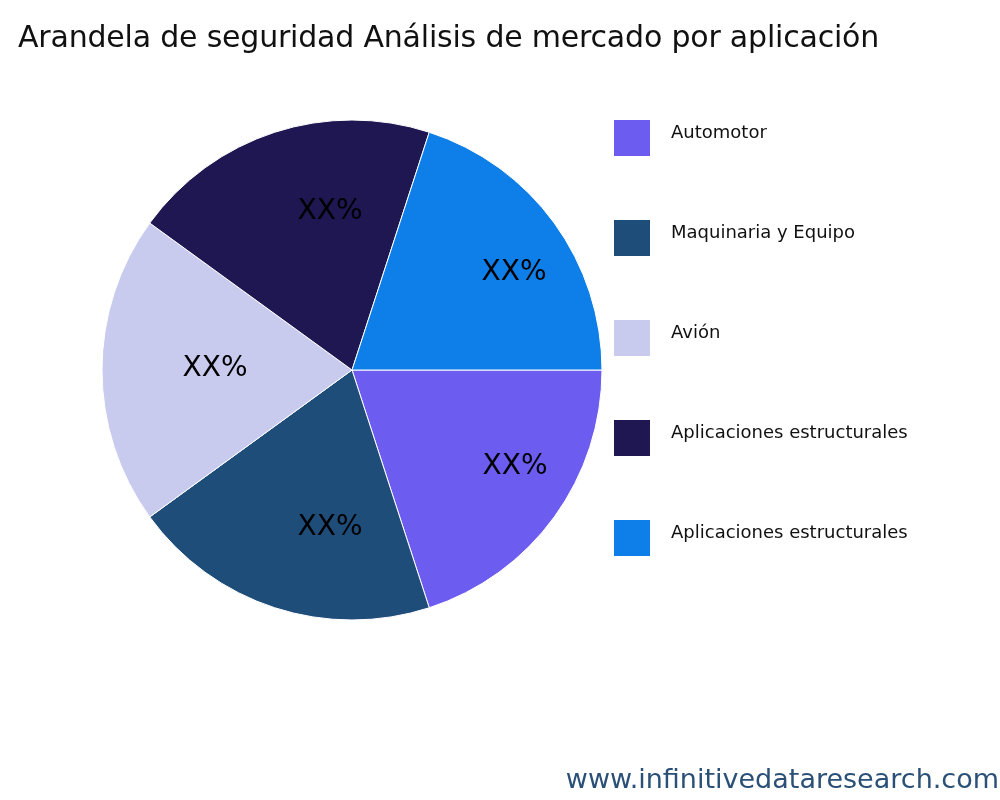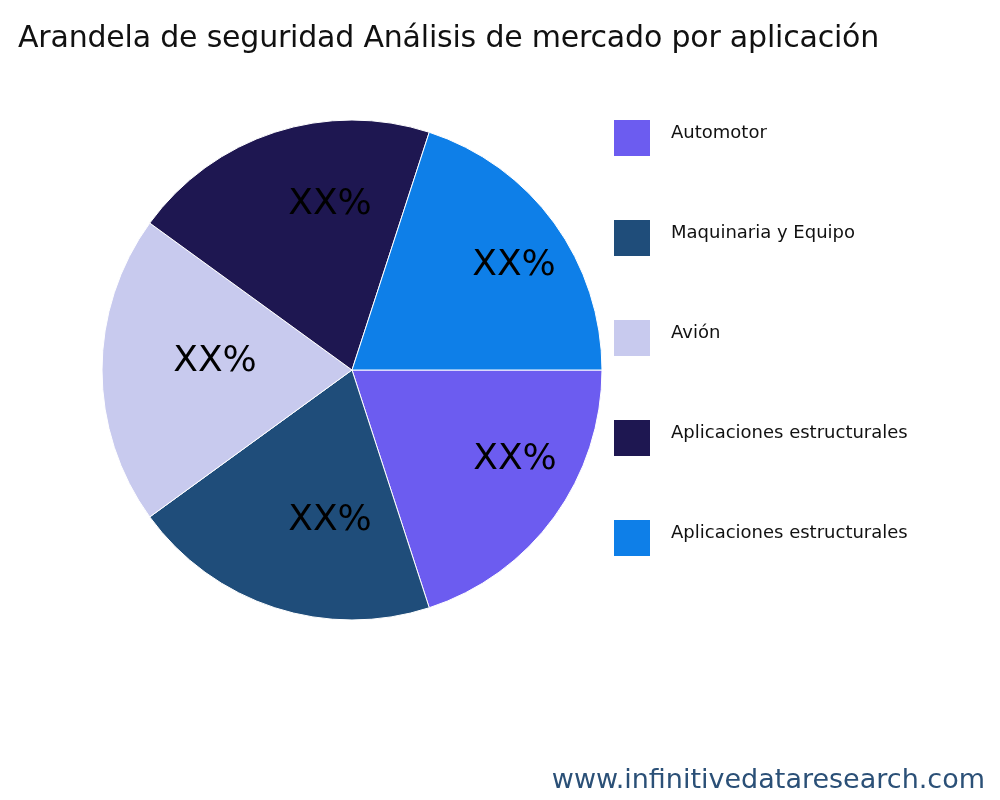--- a/index.html
+++ b/index.html
@@ -38,25 +38,26 @@
     width: 610px;
     height: 560px;
   }
   #pie-svg {
     position: absolute;
     left: 0;
     top: 0;
   }
   .slice-label {
     position: absolute;
-    font-size: 36px;
+    font-size: 28px;
     line-height: 28px;
     color: #000000;
     transform: translate(-50%, -50%);
     white-space: nowrap;
+    margin-top: 8px;
   }
 
   
   #legend {
     position: absolute;
     left: 614px;
     top: 112px;
     width: 420px;
   }
   .legend-row {
@@ -83,20 +84,21 @@
   #footer-url {
     position: absolute;
     left: 0;
     top: 762px;
     width: 985px;
     text-align: right;
     font-size: 27px;
     line-height: 34px;
     color: #2b5077;
     white-space: nowrap;
+    padding-left: 14px;
   }
 </style>
 </head>
 <body>
 
 <div id="chart-title">Arandela de seguridad Análisis de mercado por aplicación</div>
 
 <div id="pie-area">
   <svg id="pie-svg" width="610" height="560" viewBox="0 0 610 560">
     <g id="pie-slices">

